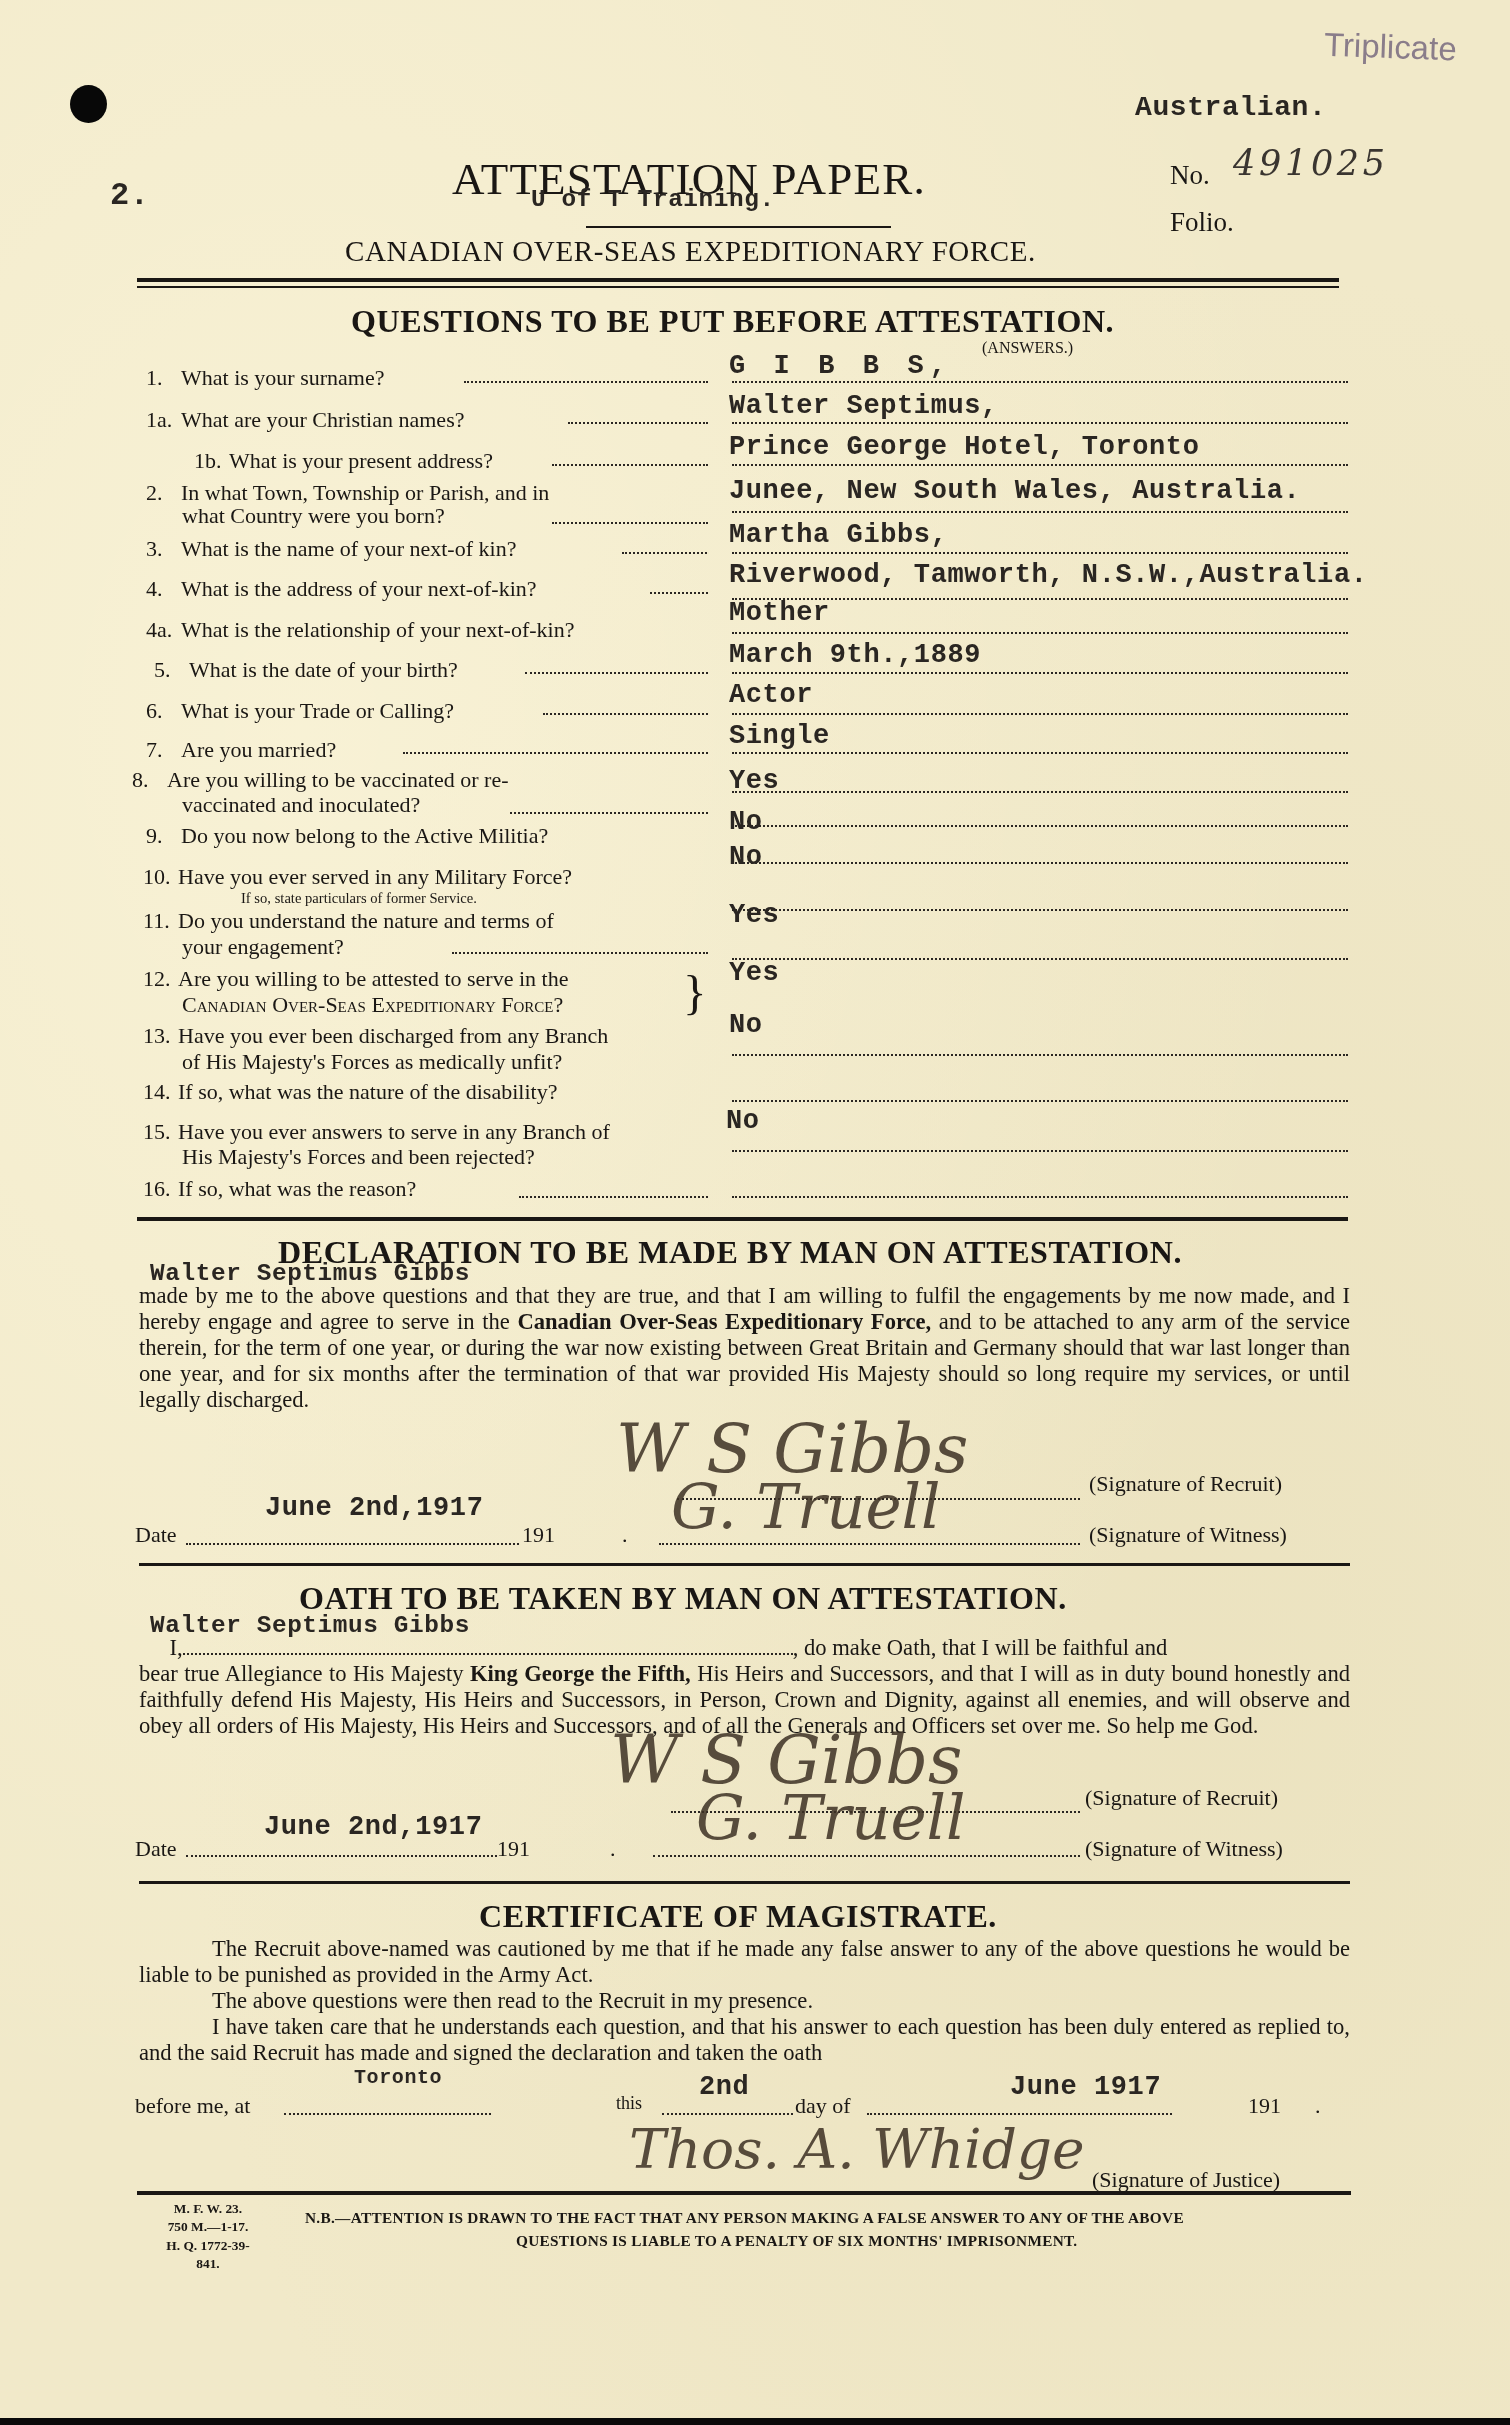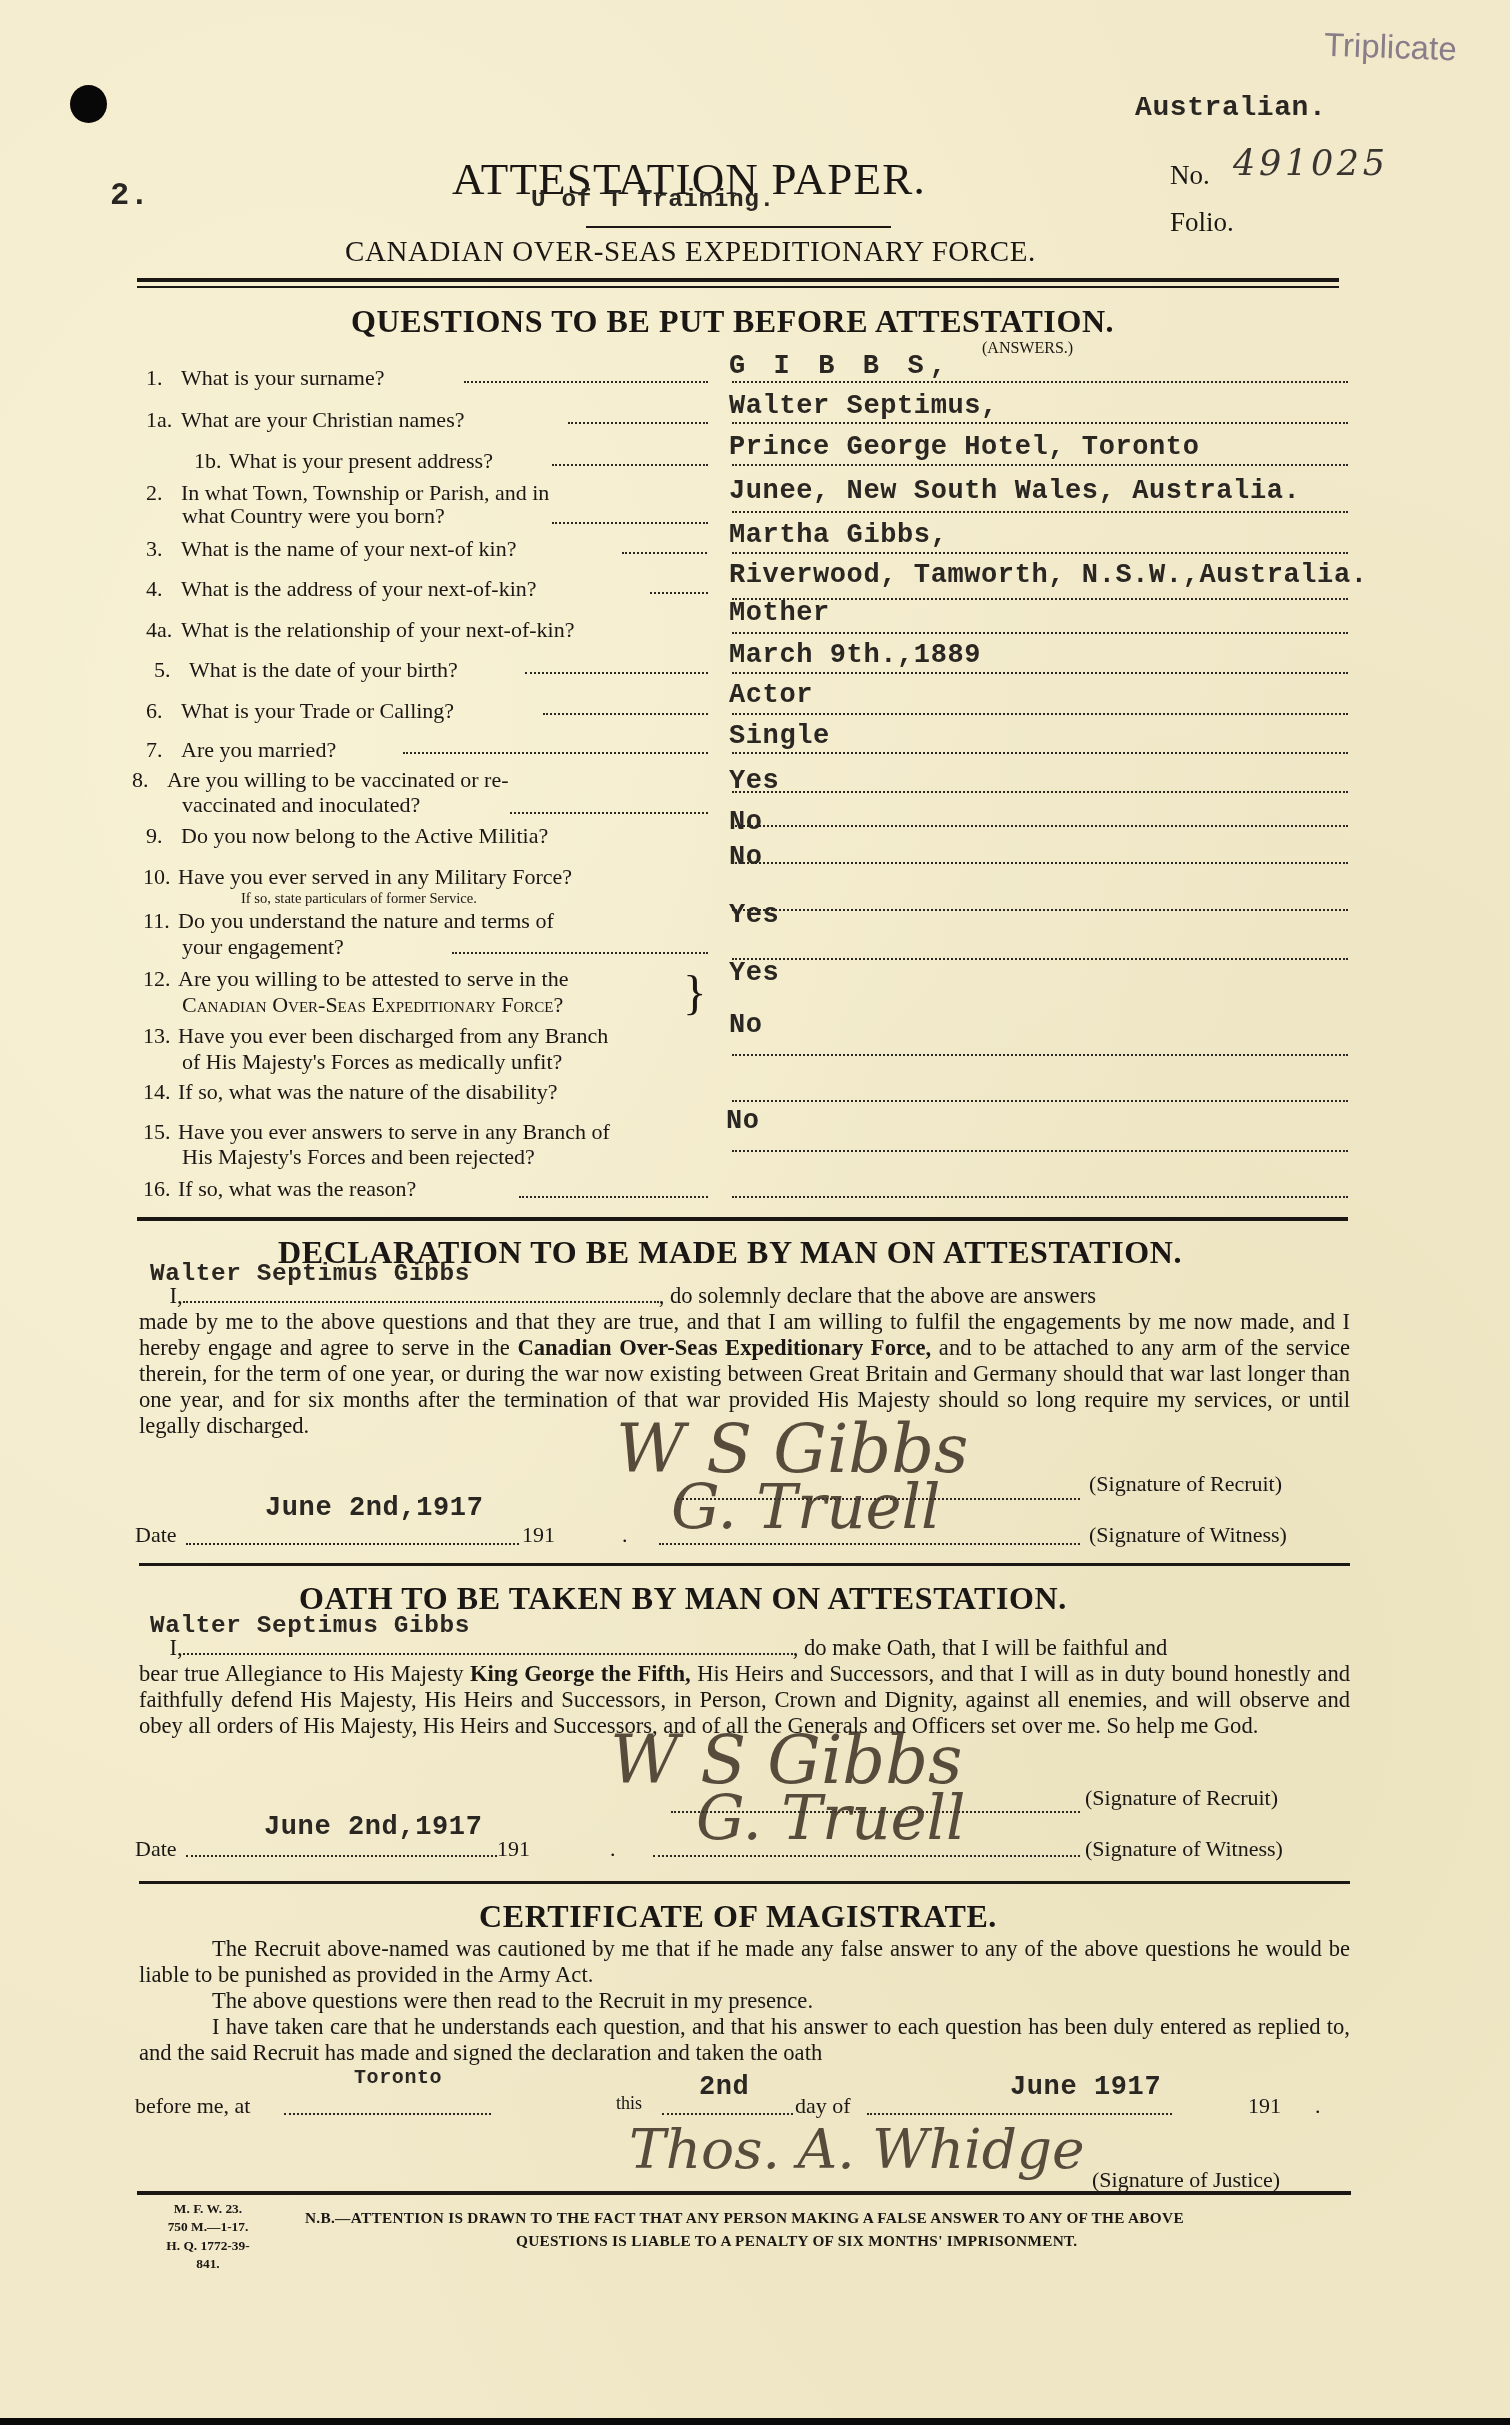--- a/index.html
+++ b/index.html
@@ -158,23 +158,20 @@
   <div class="abs qtext" style="left:143px;top:1177px;"><span class="qnum">16.</span><span>If so, what was the reason?</span></div>
   <div class="dots" style="left:519px;top:1196px;width:189px;"></div>
   <div class="dots" style="left:732px;top:1196px;width:616px;"></div>
 </div>
 
 <div class="rule" style="left:137px;top:1217px;width:1211px;height:3.7px;"></div>
 
 <div class="abs heading" style="left:278px;top:1234px;">DECLARATION TO BE MADE BY MAN ON ATTESTATION.</div>
 <div class="abs typed" style="left:150px;top:1260px;font-size:24.4px;">Walter Septimus Gibbs</div>
 <div class="abs" style="left:139px;top:1283px;width:1211px;">
-  <div class="para" style="text-align:left;white-space:nowrap;">
-    <span style="display:inline-block;width:30.5px;"></span><span>I,</span><span style="display:inline-block;width:476px;border-bottom:2.4px dotted #2a2622;"></span><span>, do solemnly declare that the above are answers</span>
-  </div>
   <div class="para" style="margin-top:0;"><span>made by me to the above questions and that they are true, and that I am willing to fulfil the engagements by me now made, and I hereby engage and agree to serve in the </span><span class="bold">Canadian Over-Seas Expeditionary Force,</span><span> and to be attached to any arm of the service therein, for the term of one year, or during the war now existing between Great Britain and Germany should that war last longer than one year, and for six months after the termination of that war provided His Majesty should so long require my services, or until legally discharged.</span></div>
 </div>
 <div class="abs sig" style="left:616px;top:1410px;">W S Gibbs</div>
 <div class="dots" style="left:677px;top:1498px;width:403px;"></div>
 <div class="abs" style="left:1089px;top:1471px;font-size:22px;">(Signature of Recruit)</div>
 <div class="abs typed" style="left:265px;top:1493px;font-size:27px;">June 2nd,1917</div>
 <div class="abs" style="left:135px;top:1522px;font-size:22px;">Date</div>
 <div class="dots" style="left:186px;top:1543px;width:333px;"></div>
 <div class="abs" style="left:522px;top:1522px;font-size:22px;">191</div>
 <div class="abs" style="left:622px;top:1522px;font-size:22px;">.</div>

